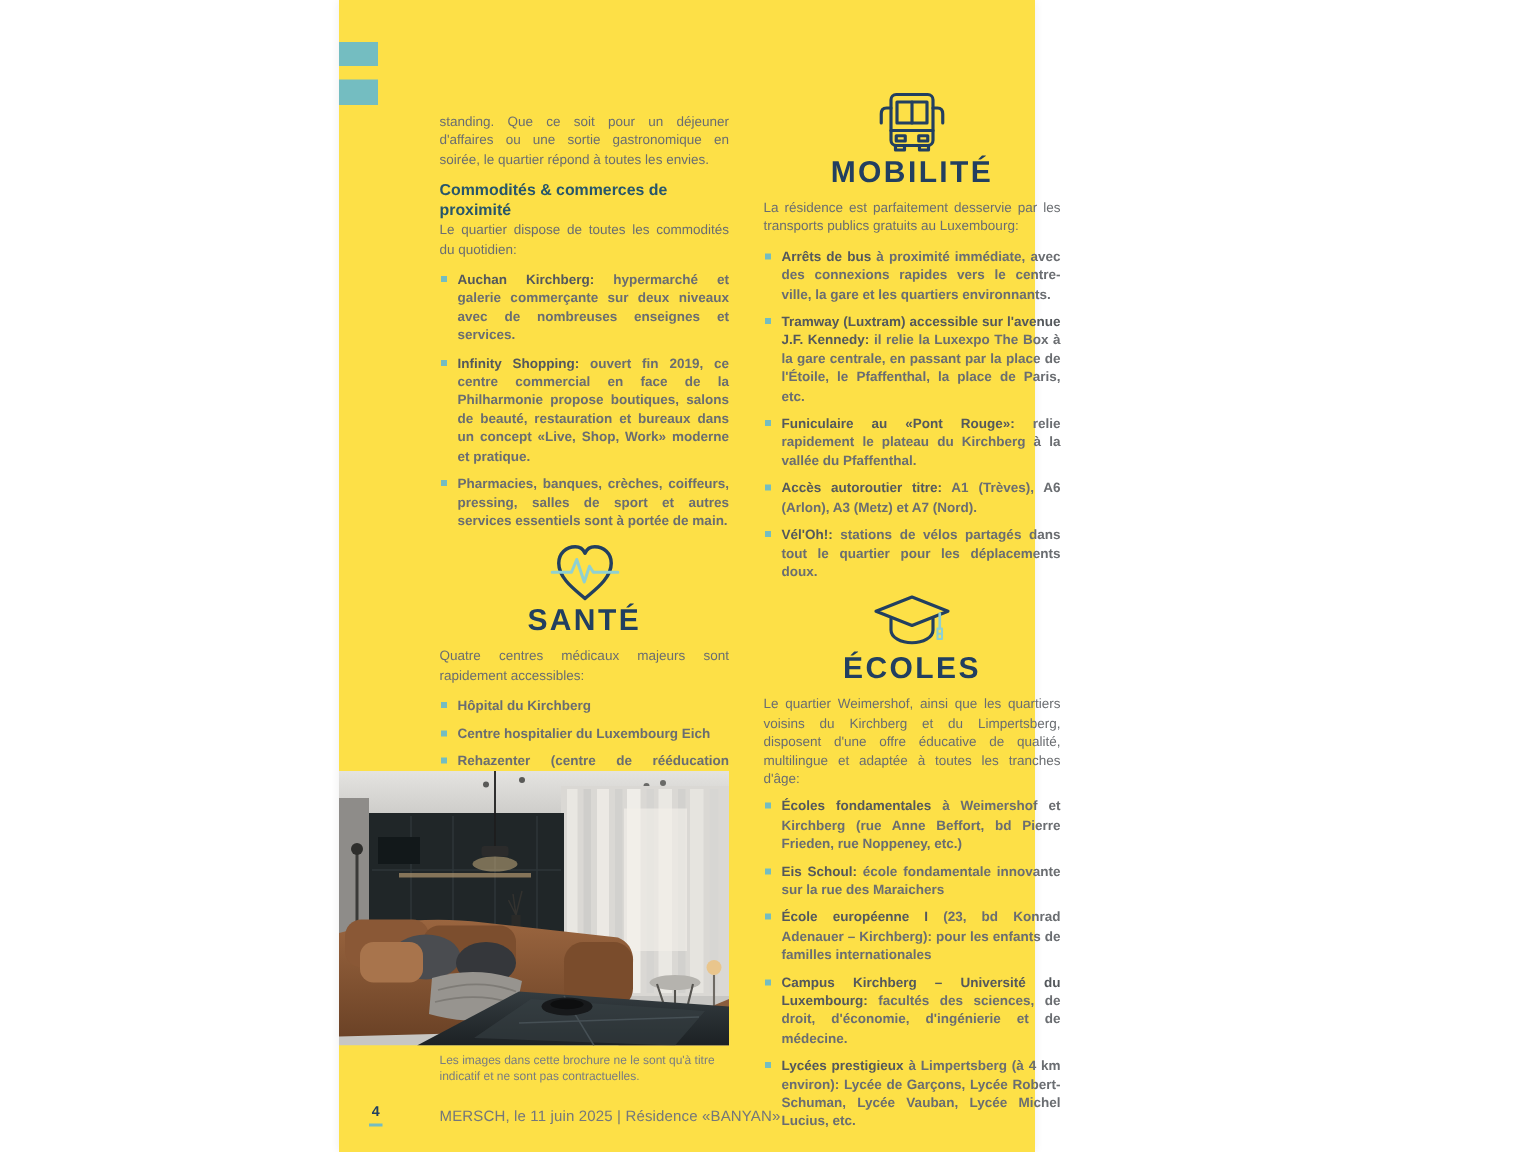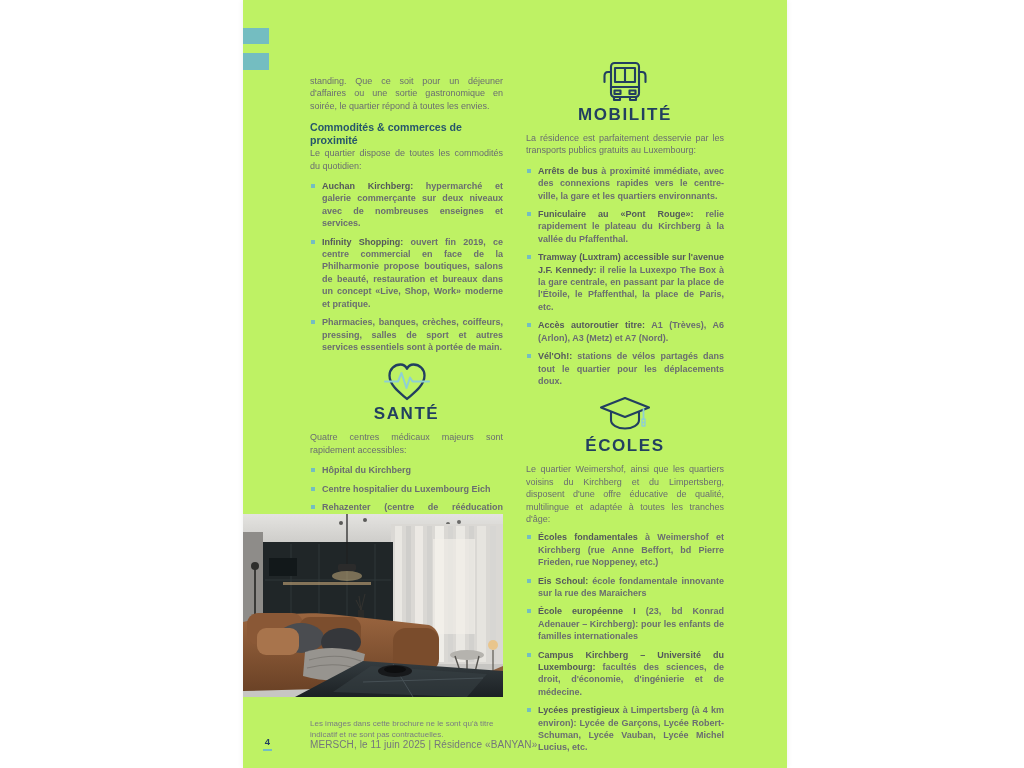--- a/index.html
+++ b/index.html
@@ -2,54 +2,54 @@
 <html><head>
 <meta charset="utf-8">
 <style>
   * { box-sizing: border-box; }
   html,body { margin:0; padding:0; }
   body {
     width:1024px; height:768px; background:#ffffff; overflow:hidden;
     font-family:"Liberation Sans", sans-serif;
   }
   .page {
-    position:absolute; left:243px; top:0; width:544px; height:768px;
-    background:#bef264; box-shadow:0 0 6px rgba(0,0,0,.07);
+    position:absolute; left:226px; top:0; width:464px; height:768px;
+    background:#fde047; box-shadow:0 0 6px rgba(0,0,0,.07);
   }
   .accent-sq { position:absolute; left:0; width:26px; background:#74bdc1; }
   .sq1 { top:28px; height:16px; }
   .sq2 { top:53px; height:17px; }
 
   .col { position:absolute; font-size:9px; line-height:12.4px; color:#6a6d71; text-align:justify; }
   .col-left  { left:67px;  top:75px;  width:193px; }
   .col-right { left:283px; top:58px;  width:198px; }
 
   p { margin:0; }
   .sub-heading {
     font-size:10.6px; font-weight:bold; color:#27566b;
     margin:9px 0 0; text-align:left; line-height:13px;
   }
   .sec-title {
-    text-align:center; font-size:17px; font-weight:bold; color:#223f60;
+    text-align:center; font-size:20px; font-weight:bold; color:#223f60;
     letter-spacing:1.6px; margin:3px 0 9px; line-height:16px;
   }
   .icon-wrap { text-align:center; margin-top:8px; line-height:0; }
   .bullets { margin-top:8px;font-weight:bold; }
   .bullet { display:flex; margin-bottom:6px; }
   .marker { flex:0 0 4px; width:4px; height:4px; background:#74bdc1; margin:4px 7px 0 1px; }
   .bt { flex:1; }
   .bt b { color:#54585c; }
   .outro { margin-top:2px; }
 
   .photo {
     position:absolute; left:0; top:514px; width:260px; height:183px; line-height:0;
   }
   .caption {
     position:absolute; left:67px; top:701px; width:200px;
-    font-size:8px; line-height:11px; color:#797c80; text-align:left;margin-top:17px;
+    font-size:8px; line-height:11px; color:#797c80; text-align:left;
   }
   .footer-num {
     position:absolute; left:20px; top:736px;
     font-size:9.5px; font-weight:bold; color:#223f60; text-align:center;
   }
   .footer-num-underline { width:9px; height:2px; background:#74bdc1; margin-top:2px; }
   .footer-text {
     position:absolute; left:67px; top:739px;
     font-size:10px; color:#74777b; letter-spacing:.1px;
   }
@@ -128,25 +128,25 @@
     <div class="sec-title">MOBILITÉ</div>
     <p>La résidence est parfaitement desservie par les transports publics gratuits au Luxembourg:</p>
 
     <div class="bullets">
       <div class="bullet">
         <span class="marker"></span>
         <span class="bt"><b>Arrêts de bus</b><span> à proximité immédiate, avec des connexions rapides vers le centre-ville, la gare et les quartiers environnants.</span></span>
       </div>
       <div class="bullet">
         <span class="marker"></span>
+        <span class="bt"><b>Tramway (Luxtram) accessible sur l'avenue J.F. Kennedy:</b><span> il relie la Luxexpo The Box à la gare centrale, en passant par la place de l'Étoile, le Pfaffenthal, la place de Paris, etc.</span></span>
+      </div>
+      <div class="bullet">
+        <span class="marker"></span>
         <span class="bt"><b>Funiculaire au «Pont Rouge»:</b><span> relie rapidement le plateau du Kirchberg à la vallée du Pfaffenthal.</span></span>
-      </div>
-      <div class="bullet">
-        <span class="marker"></span>
-        <span class="bt"><b>Tramway (Luxtram) accessible sur l'avenue J.F. Kennedy:</b><span> il relie la Luxexpo The Box à la gare centrale, en passant par la place de l'Étoile, le Pfaffenthal, la place de Paris, etc.</span></span>
       </div>
       <div class="bullet">
         <span class="marker"></span>
         <span class="bt"><b>Accès autoroutier titre:</b><span> A1 (Trèves), A6 (Arlon), A3 (Metz) et A7 (Nord).</span></span>
       </div>
       <div class="bullet">
         <span class="marker"></span>
         <span class="bt"><b>Vél'Oh!:</b><span> stations de vélos partagés dans tout le quartier pour les déplacements doux.</span></span>
       </div>
     </div>

